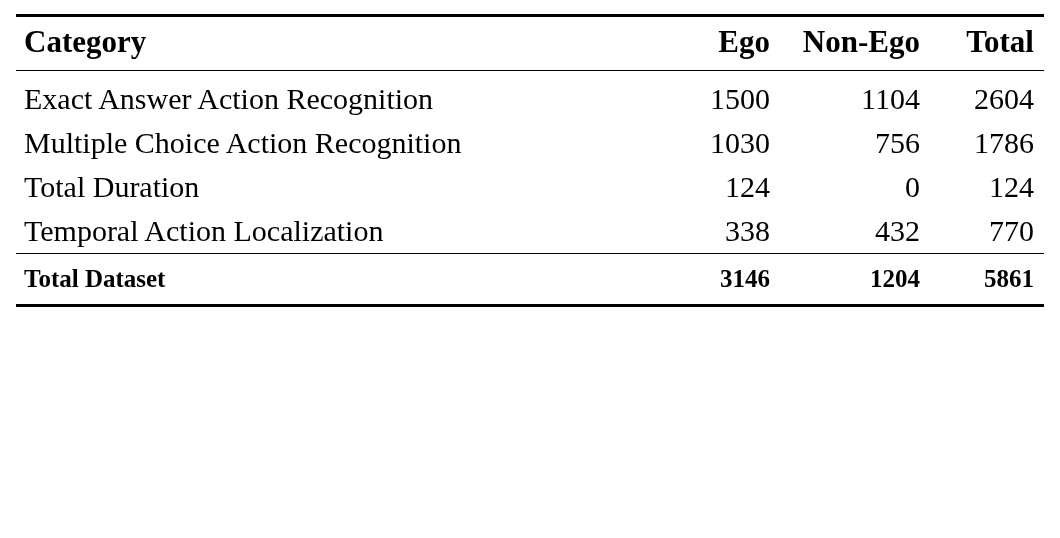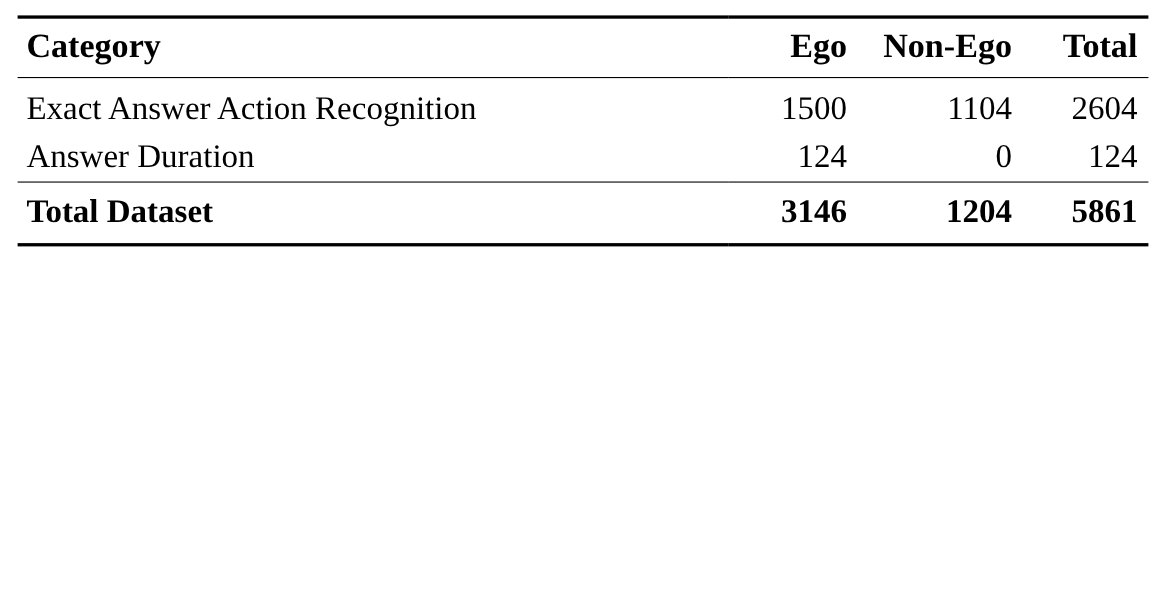--- a/index.html
+++ b/index.html
@@ -81,21 +81,21 @@
     text-align: left;
     padding-left: 8px;
   }
   tbody td.num {
     padding-right: 10px;
   }
   tbody tr.first-body td { padding-top: 13px; }
   tbody tr.last-body td { padding-bottom: 12px; }
   tfoot td {
     font-weight: bold;
-    font-size: 30px;
+    font-size: 25px;
     line-height: 1.0;
     padding: 12px 0 13px 0;
     text-align: right;
     white-space: nowrap;
   }
   tfoot td.cat {
     text-align: left;
     padding-left: 8px;
   }
   tfoot td.num {
@@ -130,24 +130,36 @@
     </thead>
 
     <tbody>
       <tr class="first-body">
         <td class="cat">Exact Answer Action Recognition</td>
         <td class="num">1500</td>
         <td class="num">1104</td>
         <td class="num">2604</td>
       </tr>
       <tr>
-        <td class="cat">Answer Duration</td>
+        <td class="cat">Multiple Choice Action Recognition</td>
+        <td class="num">1030</td>
+        <td class="num">756</td>
+        <td class="num">1786</td>
+      </tr>
+      <tr>
+        <td class="cat">Total Duration</td>
         <td class="num">124</td>
         <td class="num">0</td>
         <td class="num">124</td>
+      </tr>
+      <tr>
+        <td class="cat">Temporal Action Localization</td>
+        <td class="num">338</td>
+        <td class="num">432</td>
+        <td class="num">770</td>
       </tr>
     </tbody>
 
     <tfoot>
       <tr class="rule-mid">
         <td colspan="4"></td>
       </tr>
       <tr>
         <td class="cat">Total Dataset</td>
         <td class="num">3146</td>

